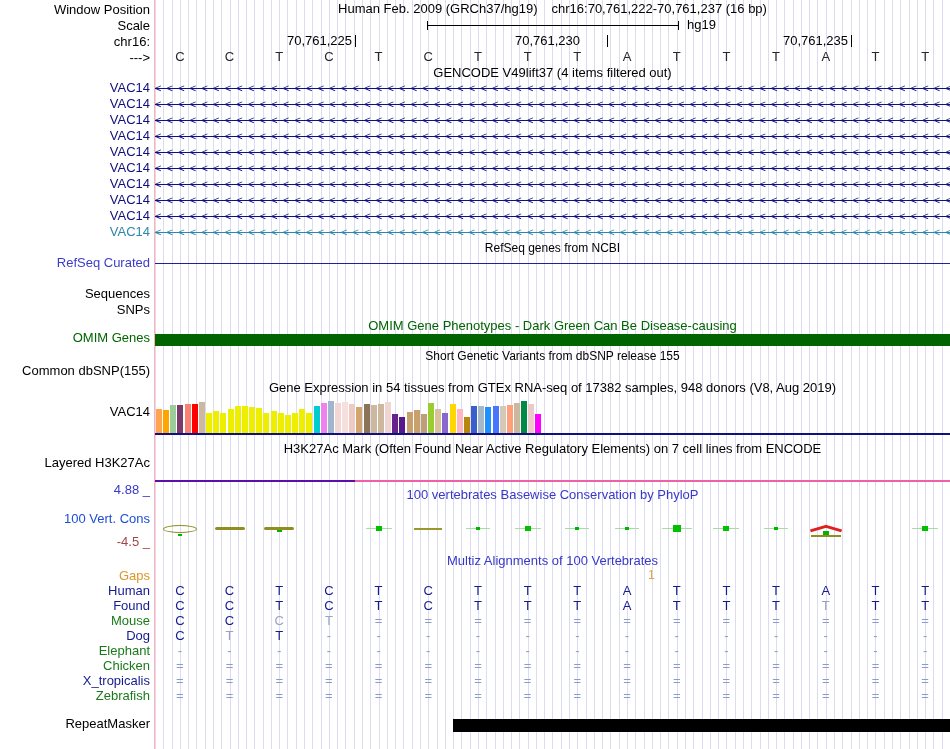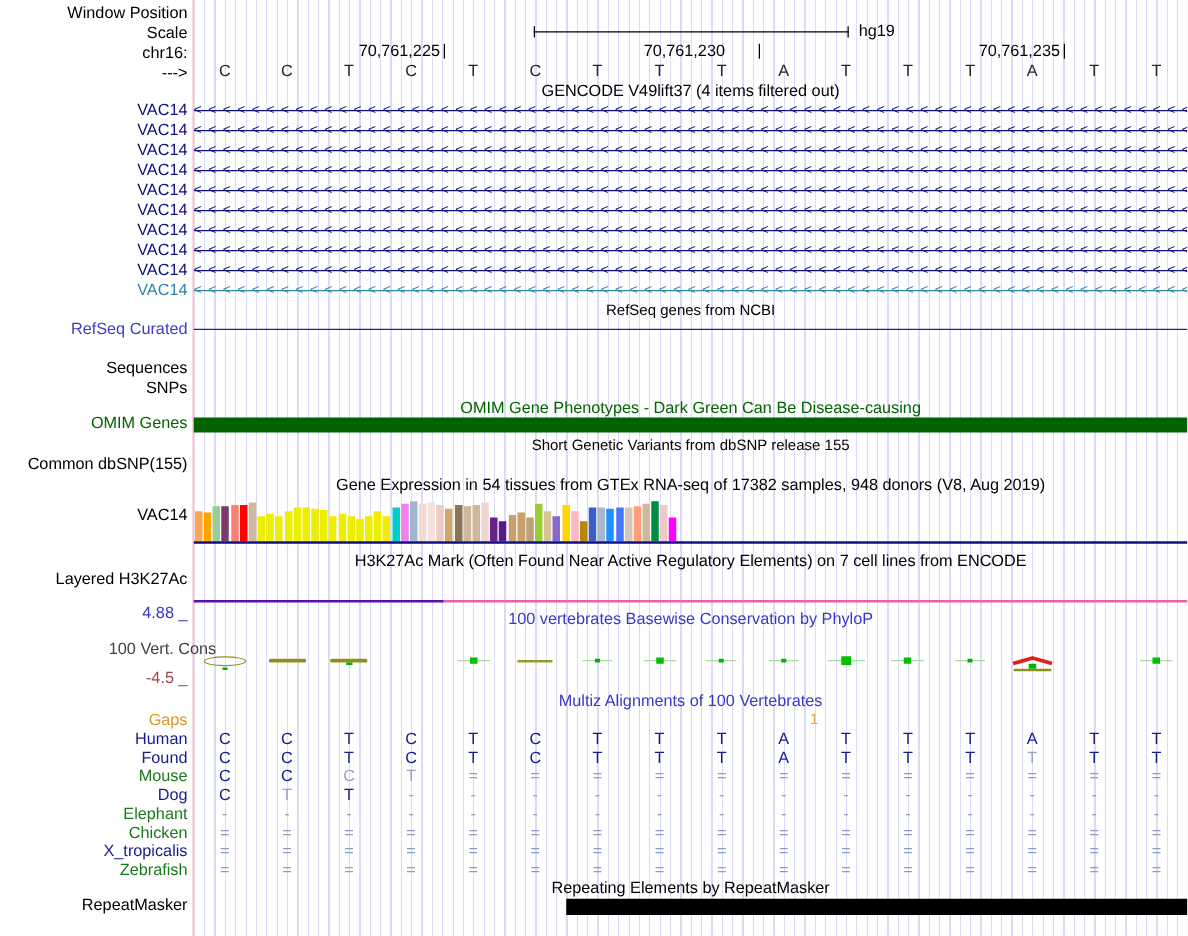--- a/index.html
+++ b/index.html
@@ -12,34 +12,38 @@
   .f13{font-size:13px;line-height:14px;}
   .f12{font-size:12px;line-height:13px;}
   .glabel{position:absolute;left:0;width:150px;text-align:right;font-size:13px;line-height:14px;white-space:pre;}
   .ctitle{position:absolute;left:155px;width:795px;text-align:center;white-space:pre;}
   .num{text-align:right;white-space:pre;}
   .hline{position:absolute;background:#000;}
   .vtick{position:absolute;width:1px;background:#000;}
   .blue{color:#3838C8;}
   .dkgreen{color:#006400;}
   .lab-refseq{color:#3C3CC8;}
-  .lab-cons{color:#404040;margin-left:23px;}
+  .lab-cons{color:#1d4ed8;}
   .lab-maroon{color:#A04848;}
   .lab-orange{color:#DC9628;}
   .titlebar{position:absolute;top:2px;left:155px;width:795px;display:flex;justify-content:center;gap:14px;}
   .titlebar span{font-size:13px;line-height:14px;white-space:pre;}
 </style>
 </head>
 <body>
 
 <div id="screen">
   <div id="grid"></div>
   <div id="divider"></div>
 
   <div class="glabel" style="top:3px">Window Position</div>
+  <div class="titlebar">
+    <span>Human Feb. 2009 (GRCh37/hg19)</span>
+    <span>chr16:70,761,222-70,761,237 (16 bp)</span>
+  </div>
 
   <div class="glabel" style="top:19px">Scale</div>
   <div class="hline" style="top:25px;left:427px;width:252px;height:1px"></div>
   <div class="vtick" style="top:21px;left:427px;height:9px"></div>
   <div class="vtick" style="top:21px;left:678px;height:9px"></div>
   <div class="abs f13" style="top:18px;left:687px">hg19</div>
 
   <div class="glabel" style="top:35px">chr16:</div>
   <div class="abs f13 num" style="top:34px;left:262px;width:90px">70,761,225</div>
   <div class="vtick" style="top:35px;left:355px;height:12px"></div>
@@ -371,16 +375,15 @@
       <div style="position: absolute; left: 577.344px; top: 689px; transform: translateX(-50%); font-size: 13px; line-height: 14px; color: rgb(140, 156, 200);">=</div>
       <div style="position: absolute; left: 627.031px; top: 689px; transform: translateX(-50%); font-size: 13px; line-height: 14px; color: rgb(140, 156, 200);">=</div>
       <div style="position: absolute; left: 676.719px; top: 689px; transform: translateX(-50%); font-size: 13px; line-height: 14px; color: rgb(140, 156, 200);">=</div>
       <div style="position: absolute; left: 726.406px; top: 689px; transform: translateX(-50%); font-size: 13px; line-height: 14px; color: rgb(140, 156, 200);">=</div>
       <div style="position: absolute; left: 776.094px; top: 689px; transform: translateX(-50%); font-size: 13px; line-height: 14px; color: rgb(140, 156, 200);">=</div>
       <div style="position: absolute; left: 825.781px; top: 689px; transform: translateX(-50%); font-size: 13px; line-height: 14px; color: rgb(140, 156, 200);">=</div>
       <div style="position: absolute; left: 875.469px; top: 689px; transform: translateX(-50%); font-size: 13px; line-height: 14px; color: rgb(140, 156, 200);">=</div>
       <div style="position: absolute; left: 925.156px; top: 689px; transform: translateX(-50%); font-size: 13px; line-height: 14px; color: rgb(140, 156, 200);">=</div>
     </div>
 
-  <div class="ctitle f13" style="top:703px">Repeating Elements by RepeatMasker</div>
   <div class="glabel" style="top:717px">RepeatMasker</div>
   <div class="abs" style="top:719px;left:453px;width:497px;height:13px;background:#000"></div>
 </div>
 
 </body></html>

